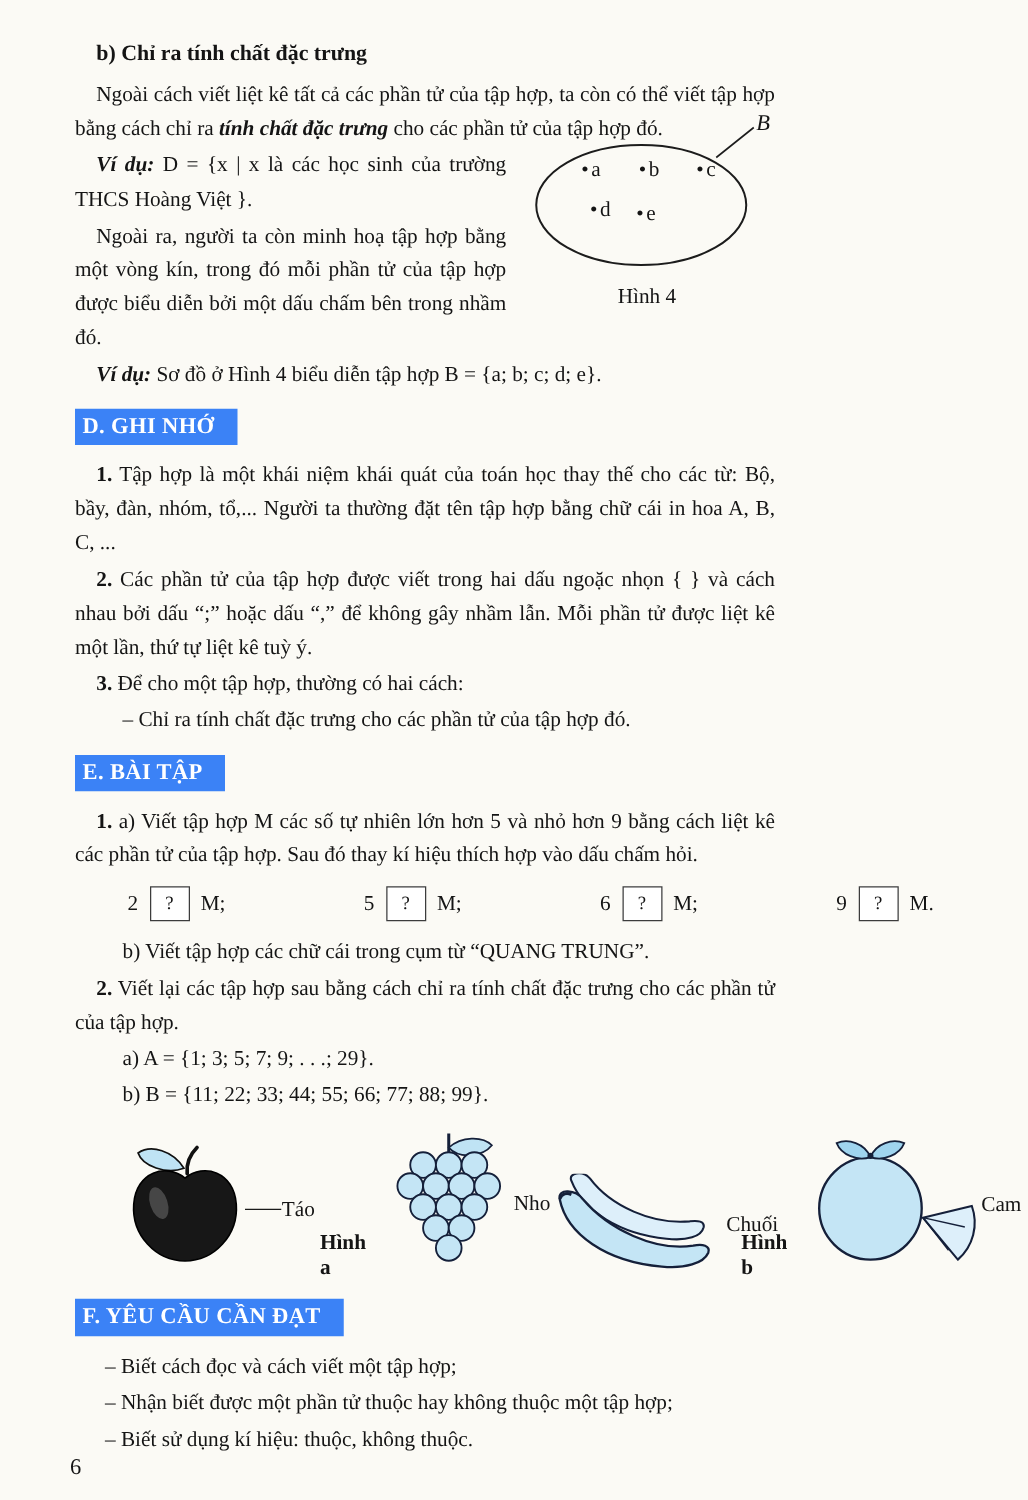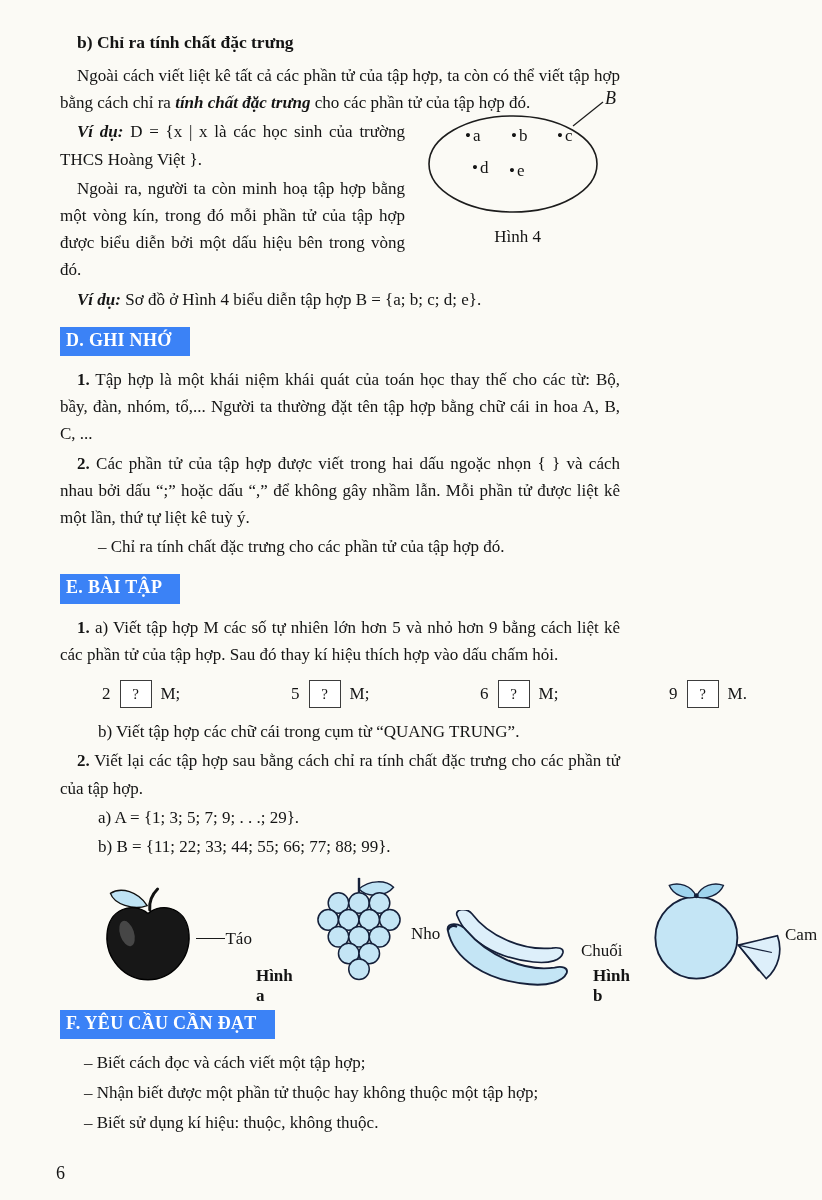--- a/index.html
+++ b/index.html
@@ -42,21 +42,21 @@
   .fill-row{display:flex;justify-content:space-between;width:645px;margin:12px 0 10px 42px;align-items:center}
   .fill-group{display:flex;align-items:center;gap:9px;font-size:17px}
   .q-box{display:inline-flex;width:30px;height:26px;border:1.3px solid #3c3c3c;align-items:center;justify-content:center;font-size:15px;background:#fff}
 
   
   .fruits{display:flex;align-items:flex-end;width:695px;margin:16px 0 0 40px;justify-content:space-between}
   .fruit-fig{display:flex;align-items:center}
   .fruit-art{display:flex;align-items:flex-end;justify-content:center}
   .groundline{width:100%;border-top:1.7px solid #1a1a1a;margin-top:2px;height:0}
   .fruit-label{font-size:17px;margin-top:3px}
-  .fig-caption{font-weight:700;font-size:17px;position:relative;top:18px;padding:0 4px}
+  .fig-caption{font-weight:700;font-size:17px;position:relative;top:7px;padding:0 4px}
 
   .yeu-cau-item{font-size:17px;line-height:1.62;padding-left:24px;text-align:left;margin:2px 0}
 
   .page-number{position:absolute;left:56px;bottom:16px;font-size:18px}
 </style>
 </head>
 <body>
 
 <div class="page">
 
@@ -80,34 +80,37 @@
       <span class="el el-d">d</span>
       <span class="el el-e">e</span>
     </div>
     <div class="figcap">Hình 4</div>
   </div>
 
   <p class="para indent">
     <span class="bolditalic">Ví dụ:</span><span> D = {x | x là các học sinh của trường THCS Hoàng Việt }.</span>
   </p>
 
-  <p class="para indent">Ngoài ra, người ta còn minh hoạ tập hợp bằng một vòng kín, trong đó mỗi phần tử của tập hợp được biểu diễn bởi một dấu hiệu bên trong vòng đó.</p>
+  <p class="para indent">Ngoài ra, người ta còn minh hoạ tập hợp bằng một vòng kín, trong đó mỗi phần tử của tập hợp được biểu diễn bởi một dấu chấm bên trong nhầm đó.</p>
 
   <p class="para indent">
     <span class="bolditalic">Ví dụ:</span><span> Sơ đồ ở Hình 4 biểu diễn tập hợp B = {a; b; c; d; e}.</span>
   </p>
 
   
   <div class="section-header">D. GHI NHỚ</div>
 
   <p class="para indent">
     <span class="bold">1.</span><span> Tập hợp là một khái niệm khái quát của toán học thay thế cho các từ: Bộ, bầy, đàn, nhóm, tổ,... Người ta thường đặt tên tập hợp bằng chữ cái in hoa A, B, C, ...</span>
   </p>
   <p class="para indent">
     <span class="bold">2.</span><span> Các phần tử của tập hợp được viết trong hai dấu ngoặc nhọn { } và cách nhau bởi dấu “;” hoặc dấu “,” để không gây nhầm lẫn. Mỗi phần tử được liệt kê một lần, thứ tự liệt kê tuỳ ý.</span>
+  </p>
+  <p class="para indent">
+    <span class="bold">3.</span><span> Để cho một tập hợp, thường có hai cách:</span>
   </p>
   <p class="para dash">– Chỉ ra tính chất đặc trưng cho các phần tử của tập hợp đó.</p>
 
   
   <div class="section-header">E. BÀI TẬP</div>
 
   <p class="para indent">
     <span class="bold">1.</span><span> a) Viết tập hợp M các số tự nhiên lớn hơn 5 và nhỏ hơn 9 bằng cách liệt kê các phần tử của tập hợp. Sau đó thay kí hiệu thích hợp vào dấu chấm hỏi.</span>
   </p>
 

